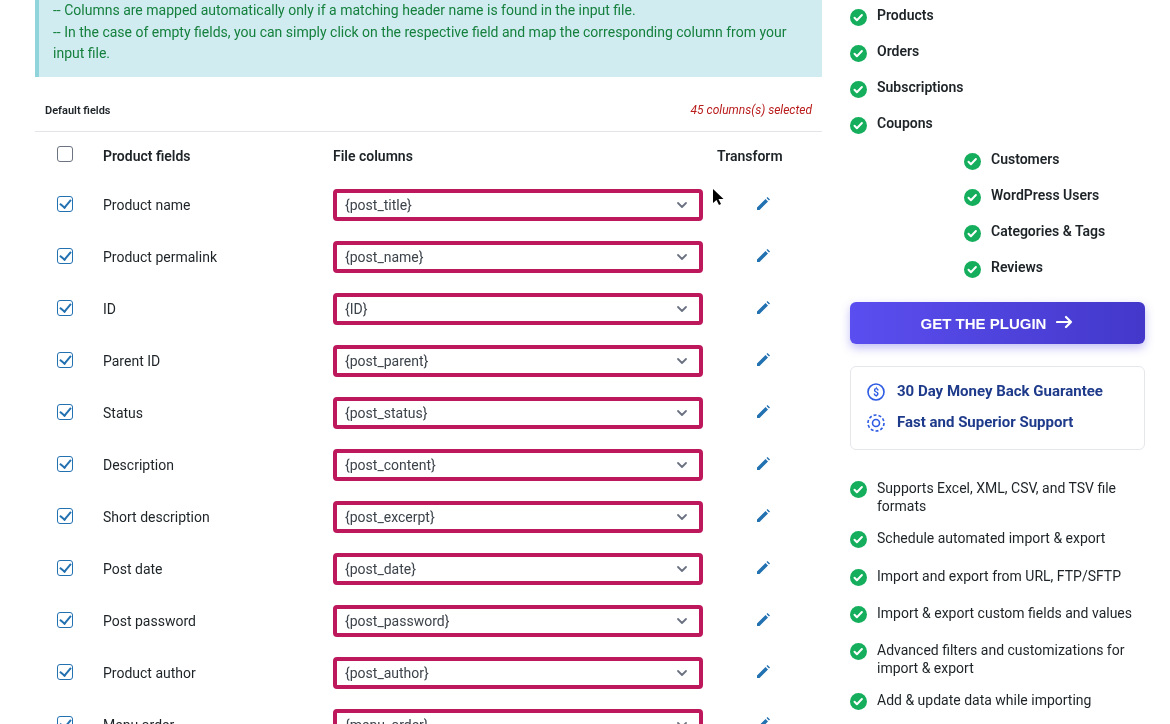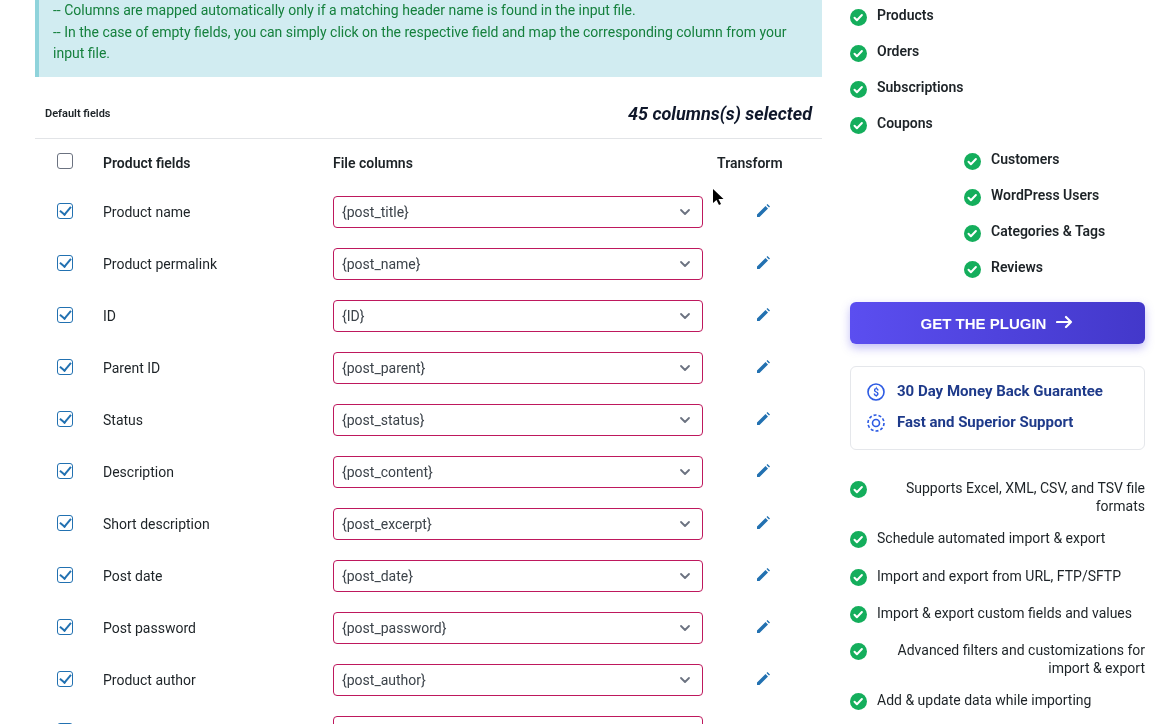--- a/index.html
+++ b/index.html
@@ -26,21 +26,21 @@
   }
   .info-box p { font-size: 14px; }
 
   .section-header {
     display: flex;
     justify-content: space-between;
     align-items: center;
     padding: 8px 10px 14px 10px;
   }
   .section-header .title { font-weight: 600; font-size: 11px; }
-  .section-header .count { font-style: italic; color: #0f172a; font-size: 18px; font-weight: bold; }
+  .section-header .count { font-style: italic; color: #b91c1c; font-size: 12px; }
 
   .tbl { width: 100%; border-collapse: collapse; border-top: 1px solid #e2e4e7; }
   .tbl th, .tbl td { padding: 10px 8px; text-align: left; font-size: 14px; vertical-align: middle; }
   .tbl th { font-weight: 600; padding-top: 14px; padding-bottom: 14px; }
   .tbl th:first-child, .tbl td:first-child { width: 60px; text-align: center; }
   .tbl th.col-pf { width: 230px; }
   .tbl th.col-fc { width: 380px; }
   .tbl th.col-tr { text-align: left; padding-left: 6px; }
 
   .row-cb {
@@ -58,39 +58,39 @@
     position: absolute;
     left: 4px; top: 0px;
     width: 5px; height: 9px;
     border: solid #2271b1;
     border-width: 0 2px 2px 0;
     transform: rotate(40deg);
   }
 
   .select-box {
     width: 370px;
-    border: 1px solid #be185d;
+    border: 4px solid #be185d;
     border-radius: 4px;
     height: 32px;
     display: flex;
     align-items: center;
     justify-content: space-between;
     padding: 0 10px 0 8px;
     background: #fff;
     cursor: pointer;
     color: #3c434a;
   }
   .select-box .chev svg { display: block; }
 
   .edit-ic { color: #2271b1; cursor: pointer; display: inline-block; padding-left: 36px; }
   .edit-ic svg { display: block; }
 
   
   .side-wrap { background: #fff; }
-  .feat-list { list-style: none; text-align: right; }
+  .feat-list { list-style: none; }
   .feat-list li { display: flex; align-items: flex-start; gap: 10px; padding: 7px 0; font-size: 14px; color: #1d2327; font-weight: 600; }
   .feat-list.light li { font-weight: 400; line-height: 1.3; }
   .feat-list.indent { padding-left: 114px; }
   .ck-ic { flex-shrink: 0; margin-top: 2px; }
 
   .cta-btn {
     display: flex; align-items: center; justify-content: center;
     gap: 10px;
     background: #4f46e5;
     background: linear-gradient(90deg, #5b4ef0, #4338ca);

